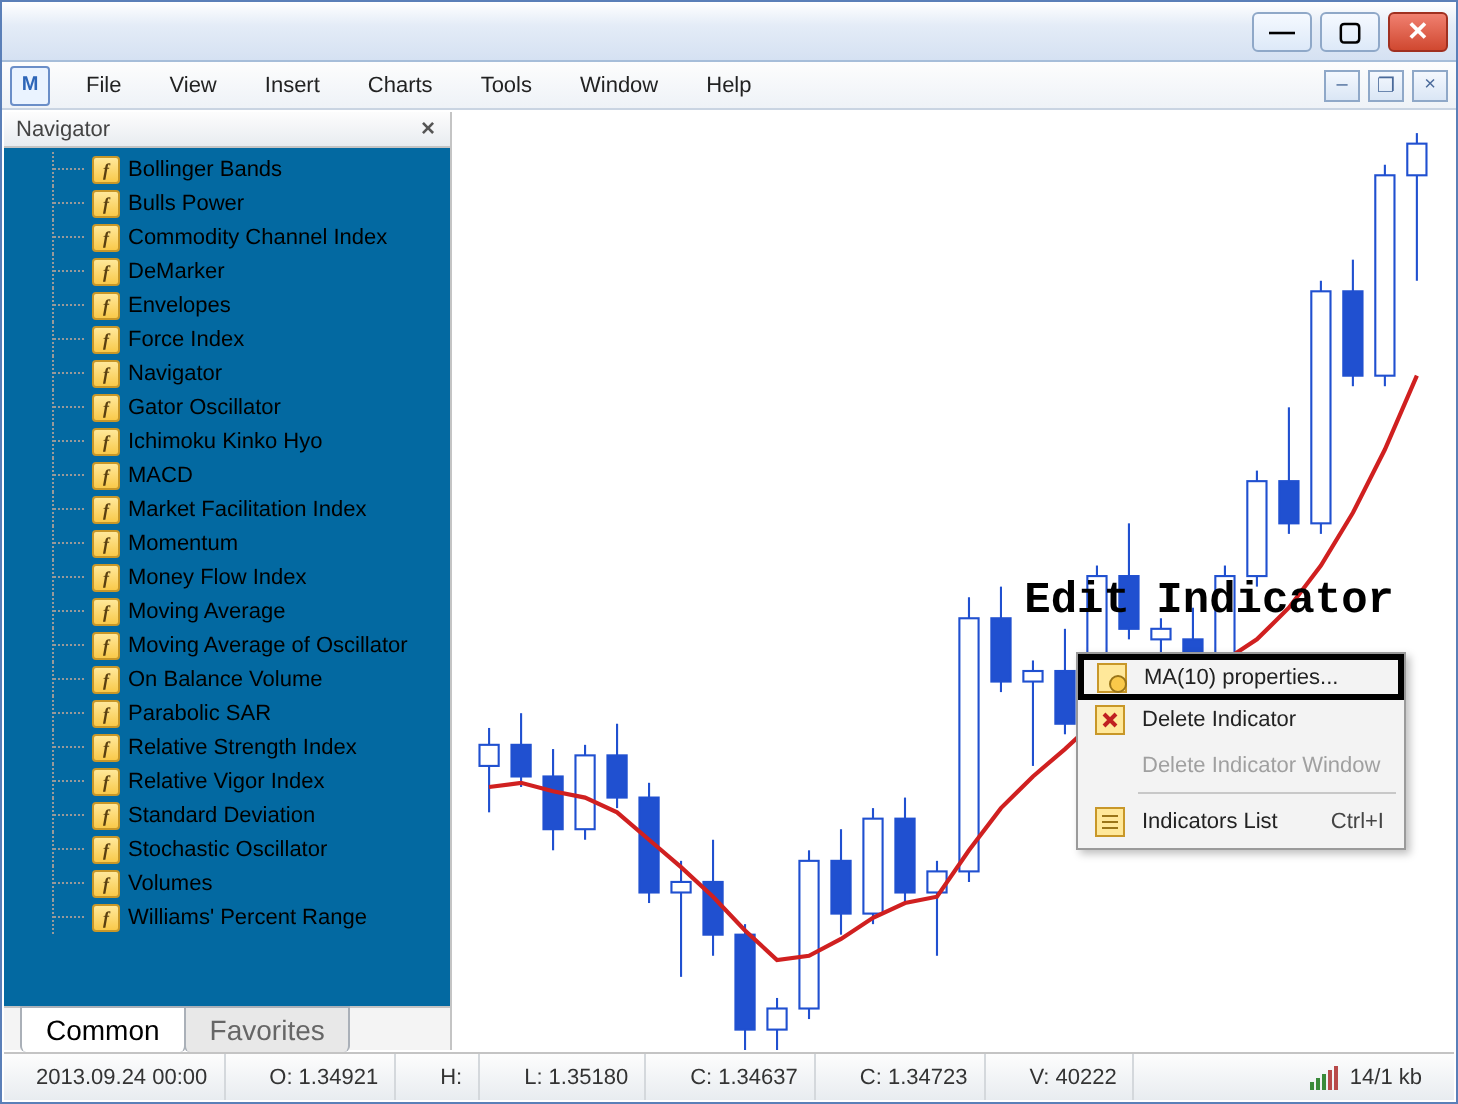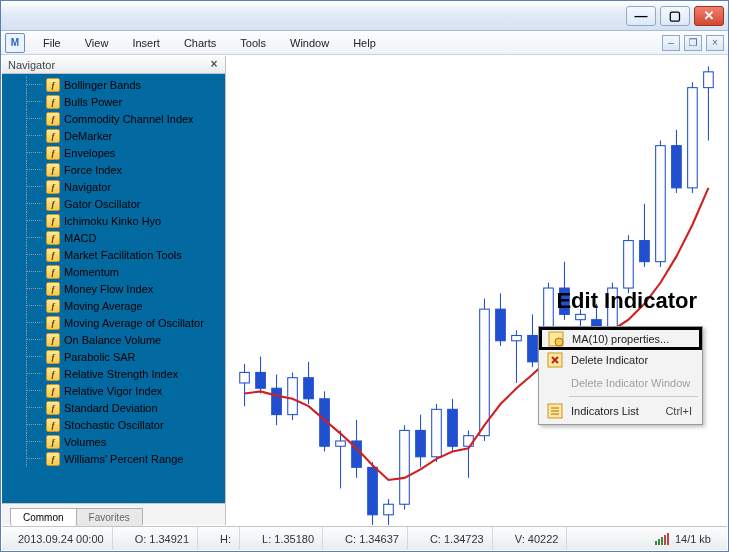--- a/index.html
+++ b/index.html
@@ -21,32 +21,32 @@
 .nav-tree{flex:1;overflow-y:auto;overflow-x:hidden;padding:2px 0;position:relative}
 .nav-tree::-webkit-scrollbar{width:16px}
 .nav-tree::-webkit-scrollbar-track{background:#f0f0f0;border-left:1px solid #ddd}
 .nav-tree::-webkit-scrollbar-thumb{background:linear-gradient(90deg,#e0e8f0,#c6d4e6);border:1px solid #aab8c8;border-radius:2px}
 .tree-item{display:flex;align-items:center;height:17px;padding-left:44px;position:relative;cursor:pointer;white-space:nowrap}
 .tree-dots{position:absolute;left:24px;width:18px;height:17px}
 .tree-dots::before{content:"";position:absolute;left:0;top:8px;width:16px;border-top:1px dotted #999}
 .tree-dots::after{content:"";position:absolute;left:0;top:0;height:17px;border-left:1px dotted #999}
 .f-icon{width:14px;height:14px;background:linear-gradient(#ffe89a,#f9c94a);border:1px solid #c89728;border-radius:2px;display:flex;align-items:center;justify-content:center;font-style:italic;font-weight:bold;color:#5a4010;font-size:9px;margin-right:4px;font-family:Georgia,serif}
 .nav-tabs{height:22px;border-top:1px solid #c4c4c4;display:flex;align-items:flex-end;background:#f4f4f4;padding-left:8px}
-.nav-tab{padding:3px 12px;border:1px solid #aab0b8;border-bottom:none;background:#fff;margin-right:-1px;font-size:10px;cursor:pointer;border-radius:0 0 3px 3px;position:relative;top:1px}
+.nav-tab{padding:3px 12px;border:1px solid #aab0b8;border-bottom:none;background:#fff;margin-right:-1px;font-size:14px;cursor:pointer;border-radius:0 0 3px 3px;position:relative;top:1px}
 .nav-tab.inactive{background:#e8e8e8;color:#666}
 .chart-area{flex:1;position:relative;background:#fff;overflow:hidden}
 .chart-svg{position:absolute;inset:0}
 .context-menu{position:absolute;right:24px;top:270px;width:165px;background:#f3f3f3;border:1px solid #9a9a9a;box-shadow:2px 2px 4px rgba(0,0,0,.25);padding:2px}
 .cm-item{height:23px;display:flex;align-items:center;padding-left:30px;position:relative;cursor:pointer;font-size:11px;color:#222}
 .cm-item.framed{border:3px solid #000;margin:-2px}
 .cm-item.disabled{color:#a0a0a0;cursor:default}
 .cm-icon{position:absolute;left:6px;width:16px;height:16px;display:flex;align-items:center;justify-content:center}
 .cm-sc{margin-left:auto;padding-right:8px;color:#444}
 .cm-sep{height:1px;background:#c8c8c8;margin:2px 2px 2px 28px}
-.annotation{position:absolute;right:30px;top:232px;font-size:22px;font-weight:bold;color:#000;font-family:Liberation Sans, sans-serif}
+.annotation{position:absolute;right:30px;top:232px;font-size:22px;font-weight:bold;color:#000;font-family:Liberation Mono, monospace}
 .status-bar{position:absolute;bottom:1px;left:1px;right:1px;height:24px;background:linear-gradient(#fdfdfd,#e8ecf0);border-top:1px solid #c4c4c4;display:flex;align-items:center;padding:0 8px;gap:14px}
 .sb-cell{padding:0 8px;height:100%;display:flex;align-items:center;border-right:1px solid #d4d8dc;color:#333}
 .sb-spacer{flex:1}
 .sb-bars{display:inline-flex;align-items:flex-end;gap:1px;margin-right:6px}
 .sb-bars span{width:2px;background:#3a8a3a}
 .sb-bars span:nth-child(1){height:4px}
 .sb-bars span:nth-child(2){height:6px}
 .sb-bars span:nth-child(3){height:8px}
 .sb-bars span:nth-child(4){height:10px;background:#b84a4a}
 .sb-bars span:nth-child(5){height:12px;background:#b84a4a}
@@ -130,21 +130,21 @@
             <span>Ichimoku Kinko Hyo</span>
           </div>
           <div class="tree-item">
             <span class="tree-dots"></span>
             <span class="f-icon">f</span>
             <span>MACD</span>
           </div>
           <div class="tree-item">
             <span class="tree-dots"></span>
             <span class="f-icon">f</span>
-            <span>Market Facilitation Tools</span>
+            <span>Market Facilitation Index</span>
           </div>
           <div class="tree-item">
             <span class="tree-dots"></span>
             <span class="f-icon">f</span>
             <span>Momentum</span>
           </div>
           <div class="tree-item">
             <span class="tree-dots"></span>
             <span class="f-icon">f</span>
             <span>Money Flow Index</span>

